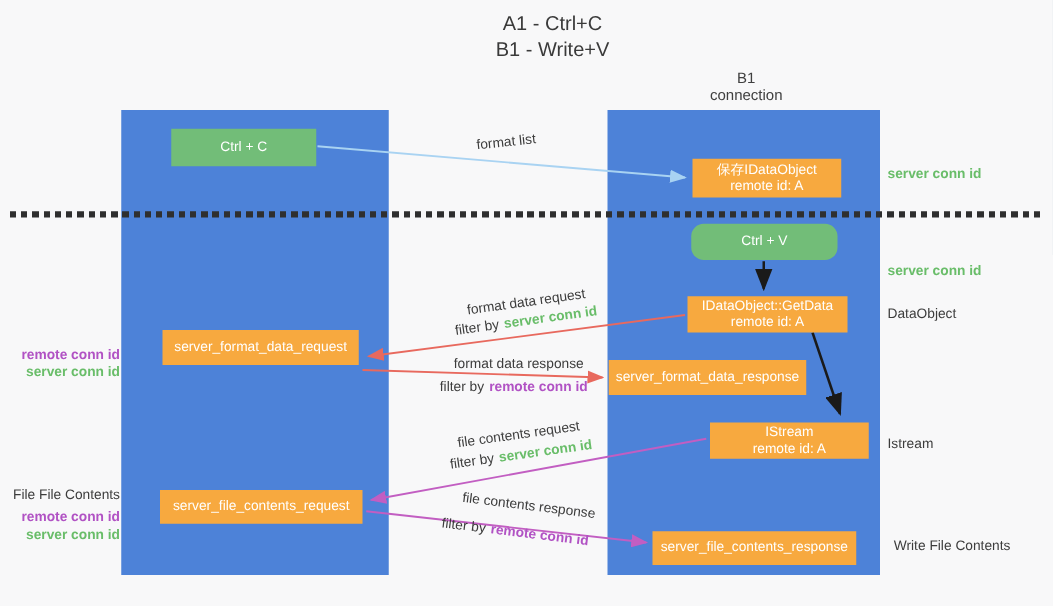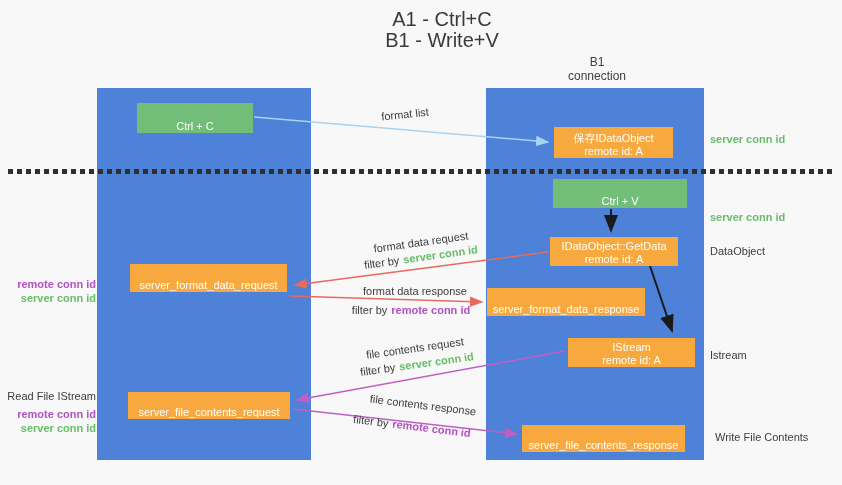--- a/index.html
+++ b/index.html
@@ -3,28 +3,28 @@
 <meta charset="utf-8">
 <style>
   html,body{margin:0;padding:0;background:#eceff1;}
   .canvas{
     position:relative;width:842px;height:485px;overflow:hidden;
     background:#f8f8f9;
     font-family:"Liberation Sans", sans-serif;
     color:#3c3c3c;
   }
   .abs{position:absolute;}
-  .title{left:0;right:0;top:9px;text-align:center;font-size:20px;line-height:21px;color:#3a3a3a;z-index:6;padding-left:42px;}
+  .title{left:0;right:0;top:9px;text-align:center;font-size:16px;line-height:21px;color:#3a3a3a;z-index:6;padding-left:42px;}
   .lane-header{top:55px;text-align:center;font-size:12px;line-height:14px;color:#404040;z-index:6;}
   .lane{top:88px;height:372px;background:#4d82d8;z-index:1;}
   .lane-left{left:97px;width:214px;}
   .lane-right{left:486px;width:218px;}
   .divider{top:169px;left:8px;width:828px;height:5px;z-index:2;
     background:repeating-linear-gradient(to right,#2f2f2f 0 5px,transparent 5px 9px);}
-  .node{z-index:4;display:flex;flex-direction:column;align-items:center;justify-content:flex-end;
+  .node{z-index:4;display:flex;flex-direction:column;align-items:center;justify-content:center;
     color:#fff;font-size:11px;line-height:13px;text-align:center;}
   .green{background:#72bd78;}
   .orange{background:#f7a93f;}
   .svg-layer{left:0;top:0;z-index:3;pointer-events:none;}
   .arrow-label{z-index:5;font-size:11px;line-height:13px;text-align:center;color:#3c3c3c;white-space:nowrap;}
   .annot{z-index:5;font-size:11px;line-height:13px;white-space:nowrap;}
   .annot-left{left:0;width:96px;text-align:right;}
   .c-green{color:#69bd69;font-weight:bold;}
   .c-purple{color:#b152c4;font-weight:bold;}
   .filter-prefix{margin-right:4px;}
@@ -73,21 +73,21 @@
     <line x1="293" y1="409" x2="517" y2="434" stroke="#c25ec2" stroke-width="1.5" marker-end="url(#m-purple)"></line>
   </svg>
 
   <div class="abs node green" style="left:137px;top:103px;width:116px;height:30px;">
     <div>Ctrl + C</div>
   </div>
   <div class="abs node orange" style="left:554px;top:127px;width:119px;height:31px;">
     <div>保存IDataObject</div>
     <div>remote id: A</div>
   </div>
-  <div class="abs node green" style="left:553px;top:179px;width:134px;height:29px;">
+  <div class="abs node green" style="left:553px;top:179px;width:117px;height:29px;border-radius:10px;">
     <div>Ctrl + V</div>
   </div>
   <div class="abs node orange" style="left:550px;top:237px;width:128px;height:29px;">
     <div>IDataObject::GetData</div>
     <div>remote id: A</div>
   </div>
   <div class="abs node orange" style="left:130px;top:264px;width:157px;height:28px;">
     <div>server_format_data_request</div>
   </div>
   <div class="abs node orange" style="left:487px;top:288px;width:158px;height:28px;">
@@ -121,21 +121,21 @@
     <span class="filter-prefix">filter by</span><span class="c-green">server conn id</span>
   </div>
 
   <div class="abs arrow-label" style="left:360px;top:399px;width:126px;transform:rotate(7deg);">file contents response</div>
   <div class="abs arrow-label" style="left:340px;top:420px;width:144px;transform:rotate(7deg);">
     <span class="filter-prefix">filter by</span><span class="c-purple">remote conn id</span>
   </div>
 
   <div class="abs annot annot-left c-purple" style="top:278px;">remote conn id</div>
   <div class="abs annot annot-left c-green" style="top:292px;">server conn id</div>
-  <div class="abs annot annot-left" style="top:390px;">Read File IStream</div>
+  <div class="abs annot annot-left" style="top:390px;">File File Contents</div>
   <div class="abs annot annot-left c-purple" style="top:408px;">remote conn id</div>
   <div class="abs annot annot-left c-green" style="top:422px;">server conn id</div>
 
   <div class="abs annot c-green" style="left:710px;top:133px;">server conn id</div>
   <div class="abs annot c-green" style="left:710px;top:211px;">server conn id</div>
   <div class="abs annot" style="left:710px;top:245px;text-align:center;">DataObject</div>
   <div class="abs annot" style="left:710px;top:349px;">Istream</div>
   <div class="abs annot" style="left:715px;top:431px;">Write File Contents</div>
 
 </div>

